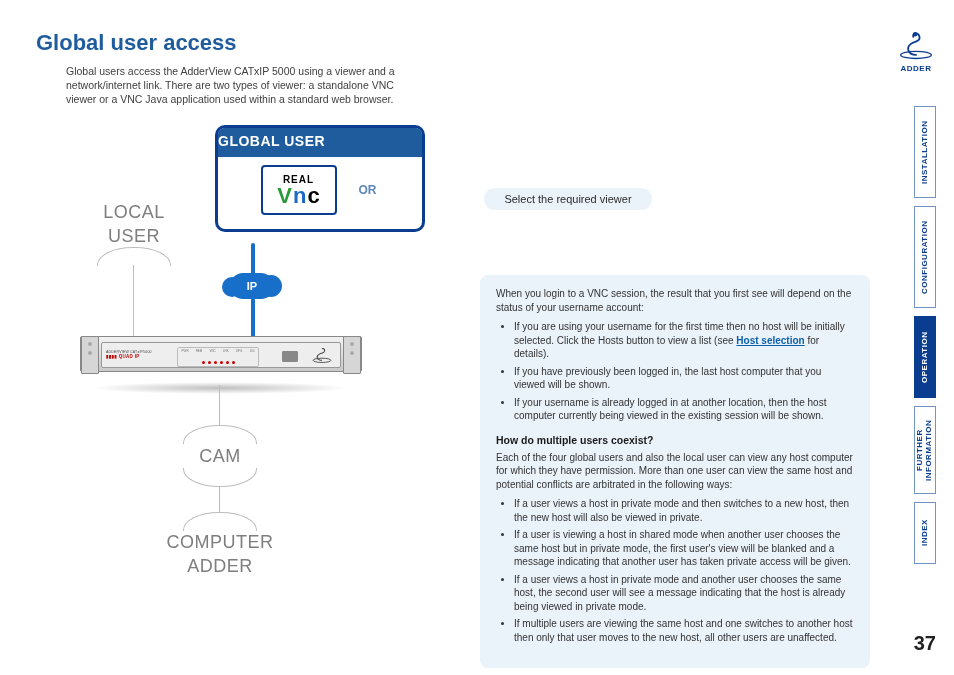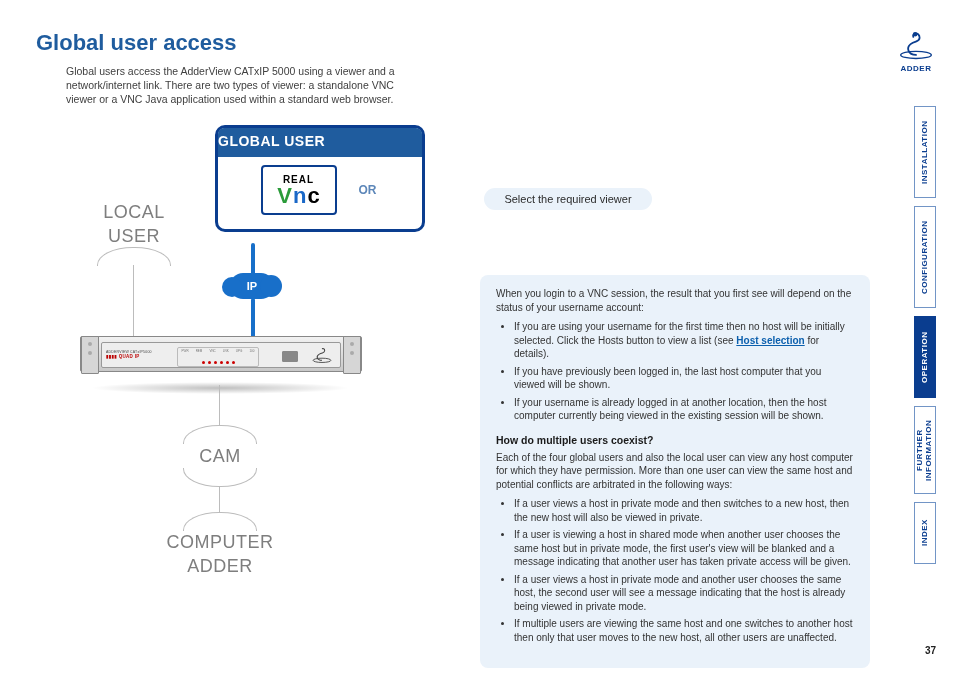--- a/index.html
+++ b/index.html
@@ -105,21 +105,21 @@
   .side-nav .nav-box.active{
     background:var(--nav-blue);
     color:#fff;
     border-color:var(--nav-blue);
   }
   .side-nav .nav-box.two-line{line-height:1.1;}
 
   .page-num{
     position:absolute;
     right:18px; bottom:18px;
-    font-size:10px;
+    font-size:20px;
     font-weight:bold;
     color:#222;
   }
 
   
   .diagram{
     position:relative;
     width:360px; height:450px;
   }
   .node-label{

